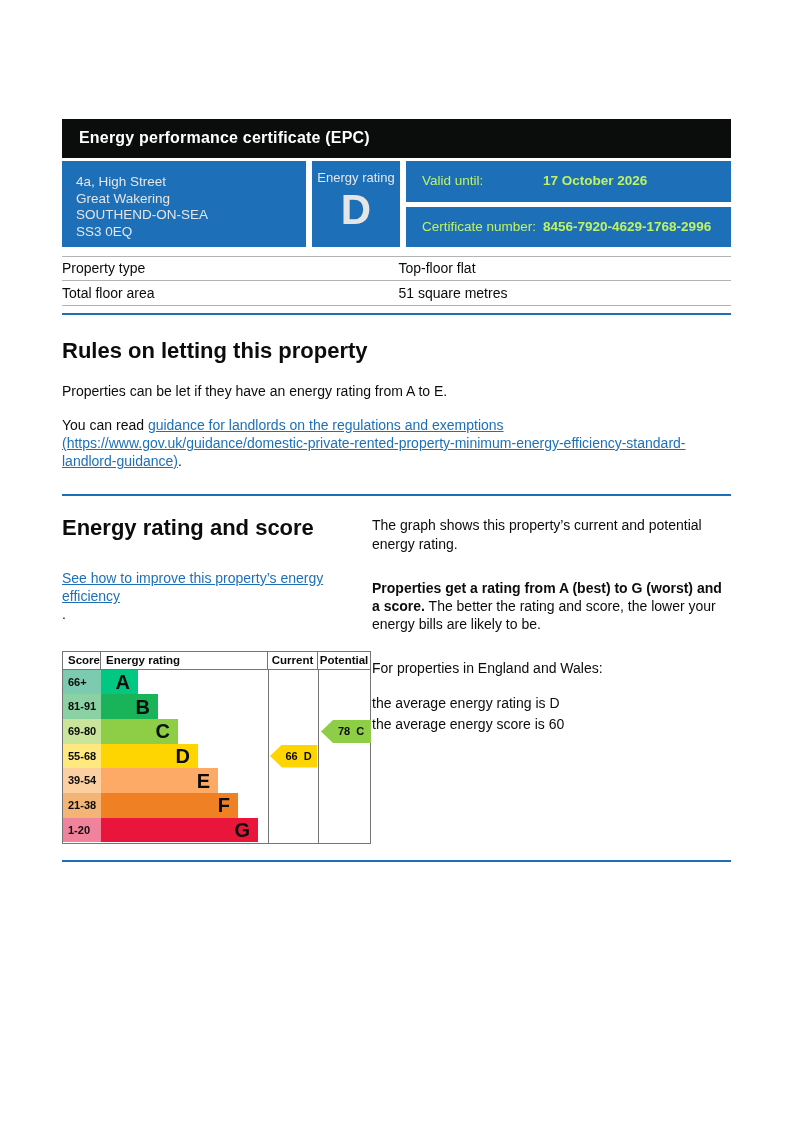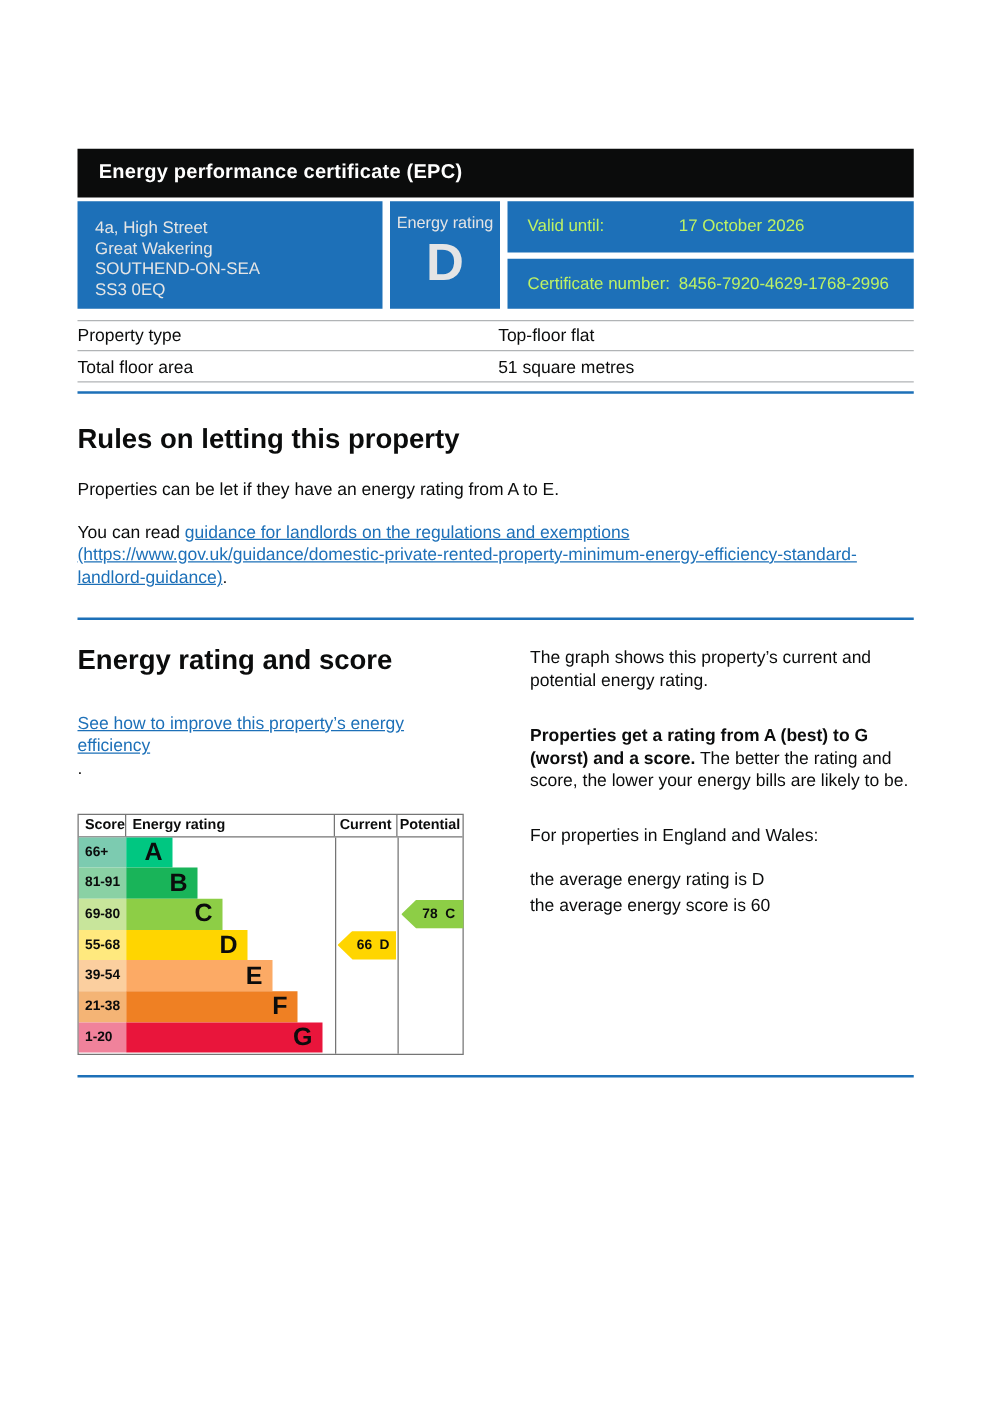--- a/index.html
+++ b/index.html
@@ -27,41 +27,41 @@
   
   .panels{display:flex;gap:6px;margin-top:3px;height:86px;}
   .panel{background:var(--accent);color:#e5e5e5;}
   .panel-address{width:244px;padding:13px 14px;font-size:13.5px;line-height:16.5px;}
   .panel-rating{width:88px;display:flex;flex-direction:column;align-items:center;padding-top:9px;}
   .panel-rating .rating-label{font-size:13px;}
   .panel-rating .rating-letter{font-size:42px;font-weight:bold;line-height:46px;}
   .panel-details{flex:1;display:flex;flex-direction:column;gap:5px;background:transparent;}
   .detail-row{flex:1;background:var(--accent);color:#bef264;display:flex;align-items:center;padding:0 16px;font-size:13.5px;}
   .detail-row .dlabel{width:121px;}
-  .detail-row .dvalue{font-weight:normal;}
+  .detail-row .dvalue{font-weight:bold;}
 
   
   .prop-table{margin-top:9px;}
   .prop-row{display:flex;align-items:center;height:25px;border-bottom:1px solid var(--table-border);font-size:14px;}
   .prop-row:first-child{border-top:1px solid var(--table-border);}
   .prop-label{width:50%;}
   .prop-value{width:50%;padding-left:2px;}
 
   .divider{border-bottom:2px solid var(--accent);}
   .divider.after-table{margin-top:7px;}
   .divider.mid{margin-top:24px;}
   .divider.bottom{margin-top:16px;}
 
   h2{font-size:22px;font-weight:bold;margin-top:22px;}
   p{margin-top:16px;}
   a{color:var(--accent);text-decoration:underline;}
 
   
   .columns{display:flex;margin-top:18px;}
-  .col-left{width:310px;margin-right:52px;flex:none;}
+  .col-left{width:310px;flex:none;}
   .col-left h2{margin-top:0;}
   .col-left p{margin-top:20px;}
   .improve-link{display:inline-block;margin-top:26px;}
   .col-right{flex:1;padding-top:2px;}
   .col-right p:first-child{margin-top:0;}
   .col-right .spaced{margin-top:26px;}
   .avg-lines{margin-top:16px;}
   .avg-lines div{line-height:21px;}
 
   

